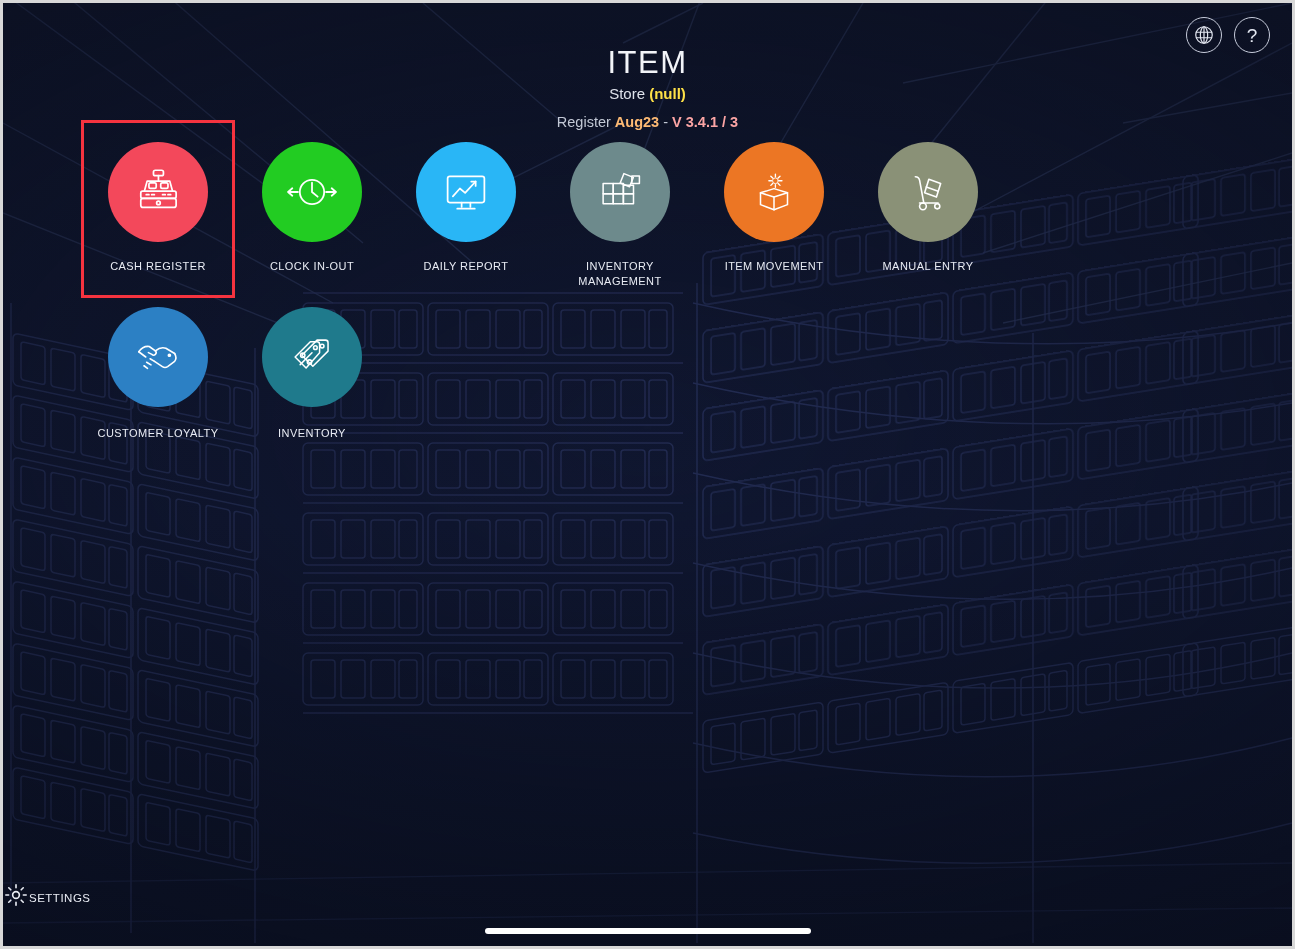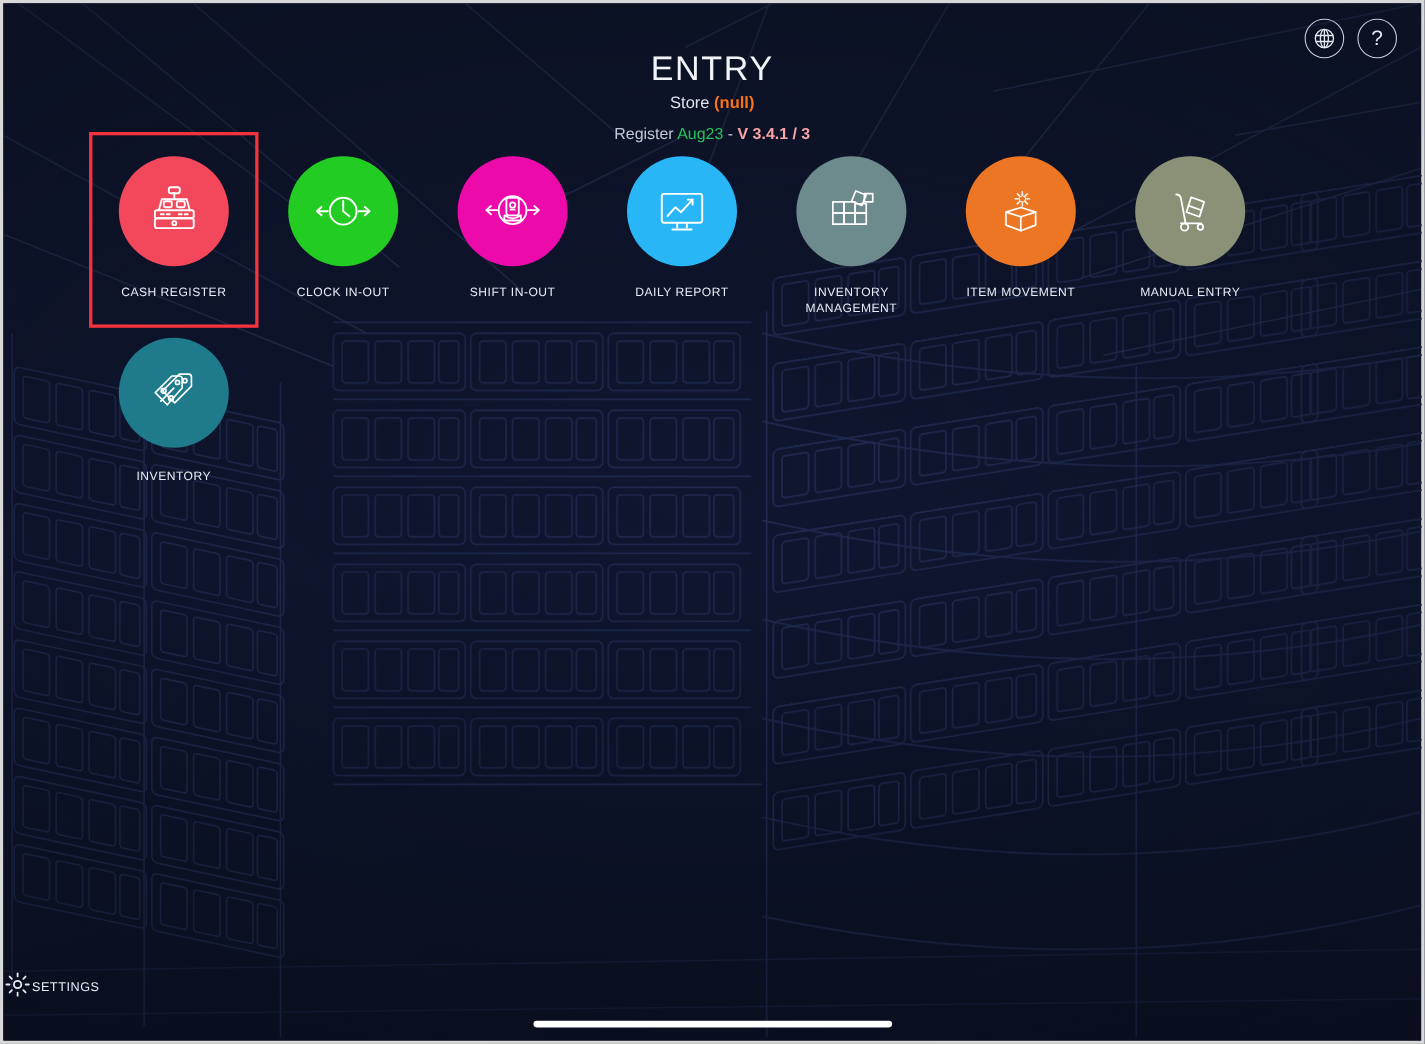--- a/index.html
+++ b/index.html
@@ -53,26 +53,26 @@
     text-align: center; z-index: 5;
   }
   #page-title {
     font-size: 31px; letter-spacing: 1.5px;
     color: #f2f4f8; font-weight: 400; line-height: 1.05;
   }
   #store-line {
     margin-top: 5px;
     font-size: 15px; color: #dfe3ec; font-weight: 400;
   }
-  #store-line b { font-weight: 700; color: #f97316; }
+  #store-line b { font-weight: 700; color: #fde047; }
   #register-line {
     margin-top: 12px;
     font-size: 14.5px; color: #c3c9d6;
   }
-  #register-line .reg-name { color: #22c55e; font-weight: 400; }
+  #register-line .reg-name { color: #fdba74; font-weight: 700; }
   #register-line .ver { color: #fca5a5; font-weight: 700; }
 
   
   #grid {
     position: absolute;
     top: 117px; left: 78px;
     width: 1120px;
     z-index: 4;
   }
   .row { display: flex; }
@@ -290,21 +290,21 @@
         <ellipse cx="12" cy="12" rx="4" ry="9"></ellipse>
         <path d="M3.2 9h17.6M3.2 15h17.6M12 3v18"></path>
       </svg>
     </div>
     <div class="hdr-btn">
       <span class="hdr-q">?</span>
     </div>
   </div>
 
   <div id="titleblock">
-    <div id="page-title">ENTRY</div>
+    <div id="page-title">ITEM</div>
     <div id="store-line">
       <span>Store</span>
       <b>(null)</b>
     </div>
     <div id="register-line">
       <span>Register</span>
       <span class="reg-name">Aug23</span>
       <span>-</span>
       <span class="ver">V 3.4.1 / 3</span>
     </div>
@@ -338,36 +338,20 @@
             <path d="M32 22v10l6 5"></path>
             <path d="M17 32 H7"></path>
             <path d="M11 28 L6.5 32 L11 36"></path>
             <path d="M47 32 H57"></path>
             <path d="M53 28 L57.5 32 L53 36"></path>
           </svg>
         </div>
         <div class="tile-label">CLOCK IN-OUT</div>
       </div>
 
-      <div class="tile">
-        <div class="circle" style="background:#ec0aaa">
-          <svg width="60" height="60" viewBox="0 0 64 64" fill="none" stroke="#ffffff" stroke-width="1.8" stroke-linecap="round" stroke-linejoin="round">
-            <circle cx="32" cy="31" r="13.5"></circle>
-            <rect x="26" y="19" width="12" height="17" rx="2"></rect>
-            <circle cx="32" cy="26" r="2.6"></circle>
-            <path d="M30 30.5h4"></path>
-            <path d="M24 36 q8 6 16 0 v5 h-16 z"></path>
-            <path d="M17 31 H7"></path>
-            <path d="M11 27 L6.5 31 L11 35"></path>
-            <path d="M47 31 H57"></path>
-            <path d="M53 27 L57.5 31 L53 35"></path>
-          </svg>
-        </div>
-        <div class="tile-label">SHIFT IN-OUT</div>
-      </div>
 
       <div class="tile">
         <div class="circle" style="background:#29b6f6">
           <svg width="56" height="56" viewBox="0 0 64 64" fill="none" stroke="#ffffff" stroke-width="2" stroke-linecap="round" stroke-linejoin="round">
             <rect x="11" y="14" width="42" height="30" rx="2.5"></rect>
             <path d="M17 37 L25 28 L31 33 L43 20"></path>
             <path d="M38 20h5v5"></path>
             <path d="M27 44v5"></path>
             <path d="M37 44v5"></path>
             <path d="M22 51h20"></path>
@@ -419,20 +403,35 @@
             <circle cx="43" cy="49" r="3"></circle>
           </svg>
         </div>
         <div class="tile-label">MANUAL ENTRY</div>
       </div>
 
     </div>
 
     <div class="row row2">
 
+      <div class="tile">
+        <div class="circle" style="background:#2c80c4">
+          <svg width="56" height="56" viewBox="0 0 64 64" fill="none" stroke="#ffffff" stroke-width="1.8" stroke-linecap="round" stroke-linejoin="round">
+            <path d="M10 26 q5 -7 12 -6 l7 5 q2 2 0 4 t-4 0 l-4 -2"></path>
+            <path d="M29 25 q6 -5 12 -3 l10 6"></path>
+            <path d="M51 28 q3 5 0 9 l-8 6 q-3 2 -6 0 l-9 -6"></path>
+            <path d="M28 37 l-5 -3"></path>
+            <path d="M24 41 l-5 -3"></path>
+            <path d="M20 45 l-4 -3"></path>
+            <path d="M10 26 l8 6"></path>
+            <circle cx="45" cy="30" r="1.2" fill="#ffffff"></circle>
+          </svg>
+        </div>
+        <div class="tile-label">CUSTOMER LOYALTY</div>
+      </div>
 
       <div class="tile">
         <div class="circle" style="background:#1f7a8c">
           <svg width="54" height="54" viewBox="0 0 64 64" fill="none" stroke="#ffffff" stroke-width="1.8" stroke-linecap="round" stroke-linejoin="round">
             <path d="M38 12 h10 a3 3 0 0 1 3 3 v10 L33 43 L20 30 Z"></path>
             <circle cx="44" cy="19" r="2.2"></circle>
             <path d="M30 14 h8 a3 3 0 0 1 3 3 v10 L25 45 L12 32 Z"></path>
             <circle cx="36" cy="21" r="2.2"></circle>
             <circle cx="21" cy="30" r="2.6"></circle>
             <circle cx="29" cy="38" r="2.6"></circle>

